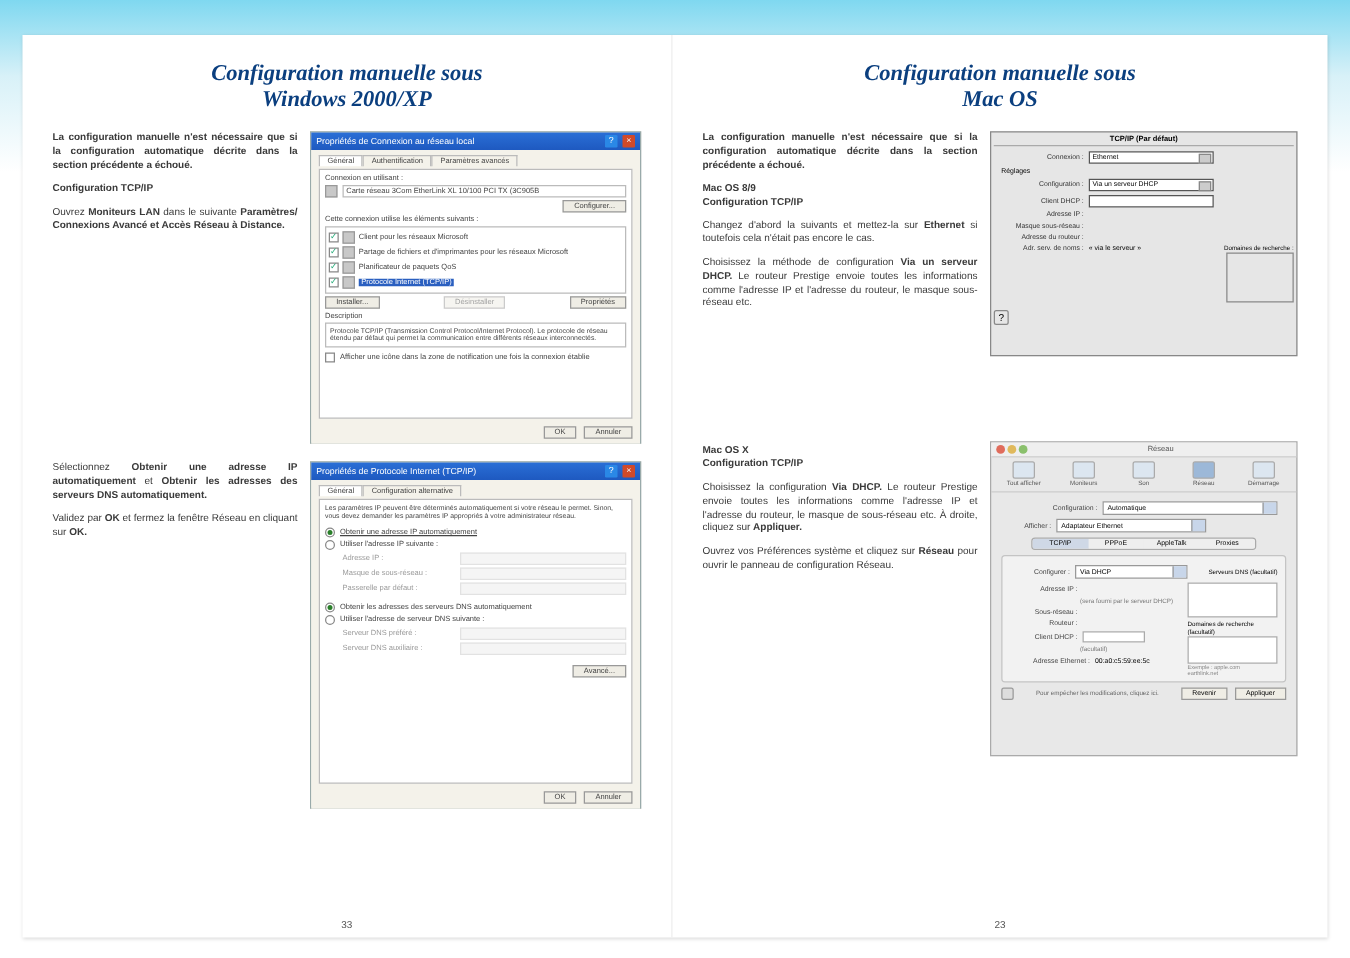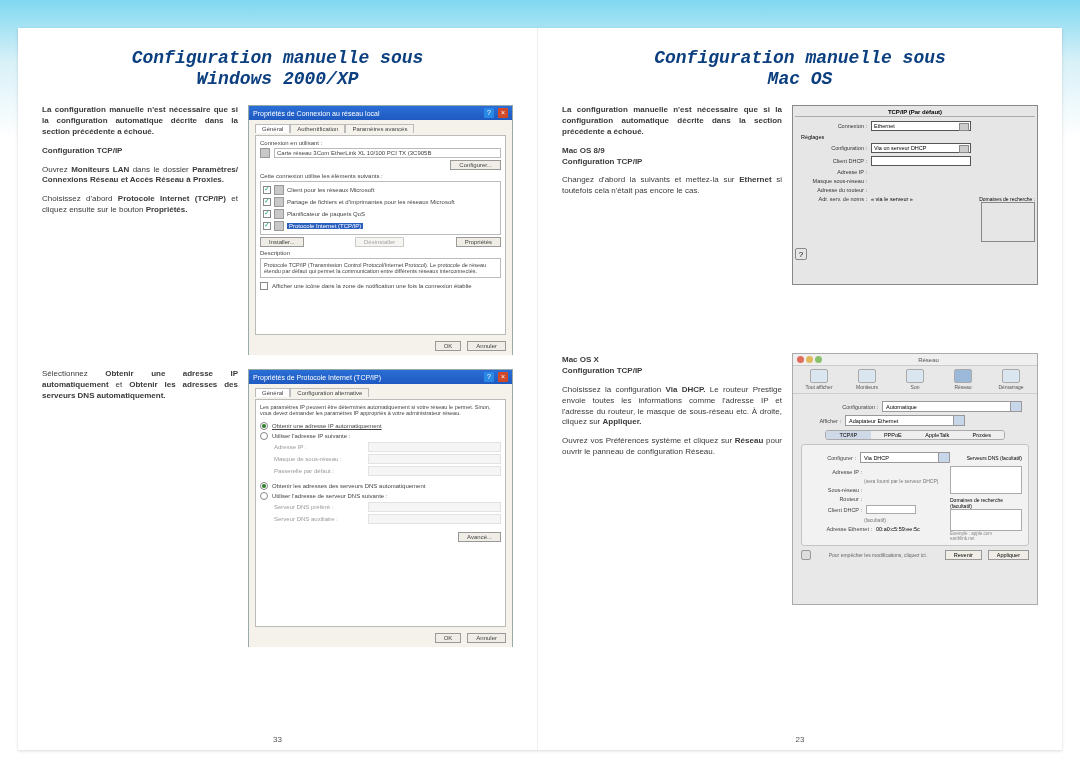--- a/index.html
+++ b/index.html
@@ -26,21 +26,21 @@
   }
   .page + .page { border-left: 1px solid #eee; }
   .title {
     color: #0b3f7f;
     font-weight: 700;
     font-style: italic;
     font-size: 18px;
     text-align: center;
     line-height: 1.15;
     margin-bottom: 16px;
-    font-family: Liberation Mono, monospace;
+    font-family: Liberation Serif, serif;
   }
   .section-row {
     display: flex;
     gap: 10px;
     margin-bottom: 14px;
   }
   .textcol {
     flex: 0 0 196px;
     font-size: 8px;
     color: #3a3a3a;
@@ -127,24 +127,21 @@
     <div class="title">
       <span>Configuration manuelle sous</span><br>
       <span>Windows 2000/XP</span>
     </div>
 
     <div class="section-row">
       <div class="textcol">
         <p class="b">La configuration manuelle n'est nécessaire que si la configuration automatique décrite dans la section précédente a échoué.</p>
         <h4>Configuration TCP/IP</h4>
         <p>
-          <span>Ouvrez </span><span class="b">Moniteurs LAN</span><span> dans le dossier </span><span class="b">Paramètres/ Connexions Réseau et Accès Réseau à Proxies.</span>
-        </p>
-        <p>
-          <span>Choisissez d'abord </span><span class="b">Protocole Internet (TCP/IP)</span><span> et cliquez ensuite sur le bouton </span><span class="b">Propriétés.</span>
+          <span>Ouvrez </span><span class="b">Moniteurs LAN</span><span> dans le suivante </span><span class="b">Paramètres/ Connexions Avancé et Accès Réseau à Distance.</span>
         </p>
       </div>
       <div class="imgcol">
         <div class="mock" style="height:250px;">
           <div class="xp-title">
             <span>Propriétés de Connexion au réseau local</span>
             <span style="display:flex;gap:2px;">
               <span class="q">?</span>
               <span class="x">×</span>
             </span>
@@ -206,20 +203,23 @@
           </div>
         </div>
       </div>
     </div>
 
     <div class="section-row">
       <div class="textcol">
         <p>
           <span>Sélectionnez </span><span class="b">Obtenir une adresse IP automatiquement</span><span> et </span><span class="b">Obtenir les adresses des serveurs DNS automatiquement.</span>
         </p>
+        <p>
+          <span>Validez par </span><span class="b">OK</span><span> et fermez la fenêtre Réseau en cliquant sur </span><span class="b">OK.</span>
+        </p>
       </div>
       <div class="imgcol">
         <div class="mock" style="height:278px;">
           <div class="xp-title">
             <span>Propriétés de Protocole Internet (TCP/IP)</span>
             <span style="display:flex;gap:2px;">
               <span class="q">?</span>
               <span class="x">×</span>
             </span>
           </div>
@@ -293,20 +293,23 @@
 
     <div class="section-row">
       <div class="textcol" style="flex:0 0 220px;">
         <p class="b">La configuration manuelle n'est nécessaire que si la configuration automatique décrite dans la section précédente a échoué.</p>
         <h4>
           <span>Mac OS 8/9</span><br>
           <span>Configuration TCP/IP</span>
         </h4>
         <p>
           <span>Changez d'abord la suivants et mettez-la sur </span><span class="b">Ethernet</span><span> si toutefois cela n'était pas encore le cas.</span>
+        </p>
+        <p>
+          <span>Choisissez la méthode de configuration </span><span class="b">Via un serveur DHCP.</span><span> Le routeur Prestige envoie toutes les informations comme l'adresse IP et l'adresse du routeur, le masque sous-réseau etc.</span>
         </p>
       </div>
       <div class="imgcol">
         <div class="mac9" style="height:180px;">
           <div class="mac9-title">TCP/IP (Par défaut)</div>
           <div class="mac9-row">
               <span class="mac9-lbl">Connexion :</span>
               <span class="mac9-sel">Ethernet</span>
             </div>
           <div style="font-size:5.5px;margin:2px 0 0 6px;">Réglages</div>

